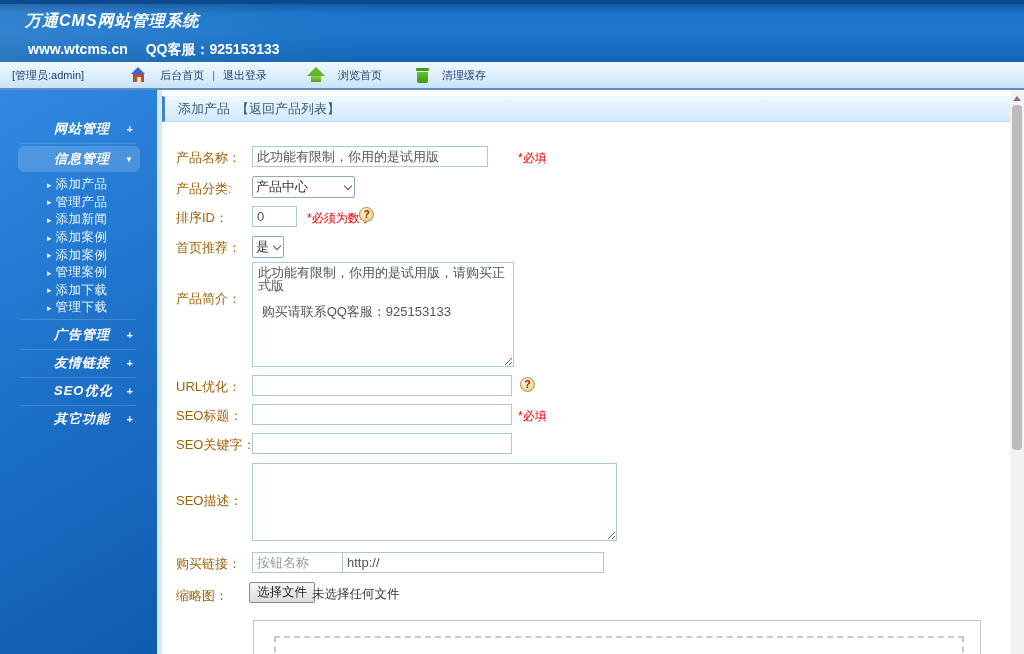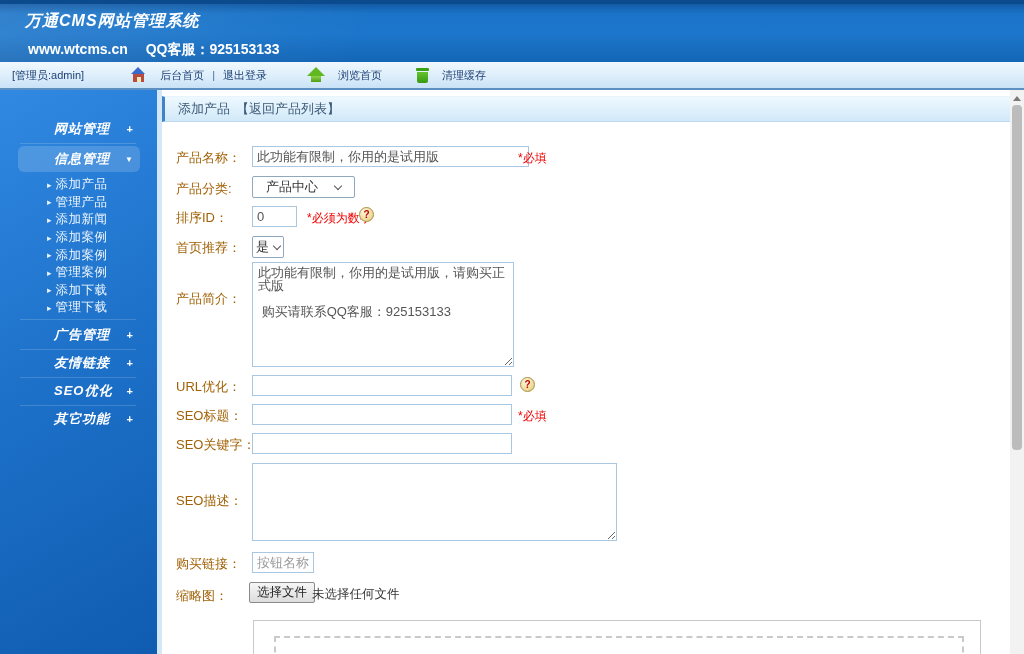--- a/index.html
+++ b/index.html
@@ -68,21 +68,21 @@
 
   .flabel { position:absolute; left:14px; font-size:13px; color:#a16207; }
   .req { position:absolute; font-size:12px; color:#f20000; }
   .inp { position:absolute; height:21px; border:1px solid #a9c7e1; background:#fff;
     font-family:"Liberation Sans", sans-serif; font-size:13px; color:#555; padding:2px 4px; outline:none; }
   .inp::placeholder { color:#9a9a9a; }
   .ta { position:absolute; border:1px solid #a9c7e1; background:#fff;
     font-family:"Liberation Sans", sans-serif; font-size:13px; color:#555; padding:3px 5px;
     line-height:13px; resize:both; outline:none; }
   .sel { position:absolute; height:22px; border:1px solid #8fa8bd; border-radius:2px; background:#fff;
-    display:flex; align-items:center; font-size:13px; color:#333; cursor:pointer; padding:0 13px; }
+    display:flex; align-items:center; font-size:13px; color:#333; cursor:pointer; padding:0 3px; }
   .sel .chev { width:6px; height:6px; border-right:1.5px solid #555; border-bottom:1.5px solid #555;
     transform:rotate(45deg); margin-left:auto; margin-top:-3px; }
   .help-ic { position:absolute; width:15px; height:15px; border-radius:50%;
     background:radial-gradient(circle at 35% 30%,#fdf7dc,#ecd795 70%,#d8ba62); border:1px solid #a8913f;
     color:#c00000; font-size:10px; font-weight:bold; display:flex; align-items:center; justify-content:center; cursor:pointer; }
   .file-btn { position:absolute; height:21px; border:1px solid #8a8a8a; border-radius:2px;
     background:linear-gradient(#f6f6f6,#dddddd); font-family:"Liberation Sans", sans-serif;
     font-size:12.5px; color:#222; padding:0 7px; cursor:pointer; }
   .file-status { position:absolute; font-size:12.5px; color:#333; }
   .editor-box { position:absolute; left:91px; top:530px; width:728px; height:150px; border:1px solid #c8c8c8; }
@@ -200,21 +200,21 @@
 
   <div class="divider-strip"></div>
 
   <main class="content">
     <div class="panel-header">
       <span class="ph-title">添加产品</span>
       <a class="ph-back">【返回产品列表】</a>
     </div>
 
     <label class="flabel" style="top:59px">产品名称：</label>
-    <input class="inp" style="left: 90px; top: 56px; width: 277px;" value="此功能有限制，你用的是试用版">
+    <input class="inp" style="left: 90px; top: 56px; width: 236px;" value="此功能有限制，你用的是试用版">
     <span class="req" style="left:356px; top:60px">*必填</span>
 
     <label class="flabel" style="top:90px">产品分类:</label>
     <div class="sel" style="left:90px; top:86px; width:103px;">
       <span>产品中心</span>
       <i class="chev"></i>
     </div>
 
     <label class="flabel" style="top:119px">排序ID：</label>
     <input class="inp" style="left: 90px; top: 116px; width: 45px;" value="0">
@@ -240,21 +240,22 @@
     <input class="inp" style="left: 90px; top: 314px; width: 260px;">
     <span class="req" style="left:356px; top:318px">*必填</span>
 
     <label class="flabel" style="top:346px">SEO关键字：</label>
     <input class="inp" style="left: 90px; top: 343px; width: 260px;">
 
     <label class="flabel" style="top:402px">SEO描述：</label>
     <textarea class="ta" style="left: 90px; top: 373px; width: 365px; height: 78px;"></textarea>
 
     <label class="flabel" style="top:465px">购买链接：</label>
-    <input class="inp" style="left: 90px; top: 462px; width: 62px;" placeholder="按钮名称">
+    <input class="inp" style="left: 90px; top: 462px; width: 100px;" placeholder="按钮名称">
+    <input class="inp" style="left: 180px; top: 462px; width: 262px;" value="http://">
 
     <label class="flabel" style="top:497px">缩略图：</label>
     <button class="file-btn" style="left:87px; top:492px;">选择文件</button>
     <span class="file-status" style="left:150px; top:496px">未选择任何文件</span>
 
     <div class="editor-box">
       <div class="editor-dash"></div>
     </div>
   </main>
 

